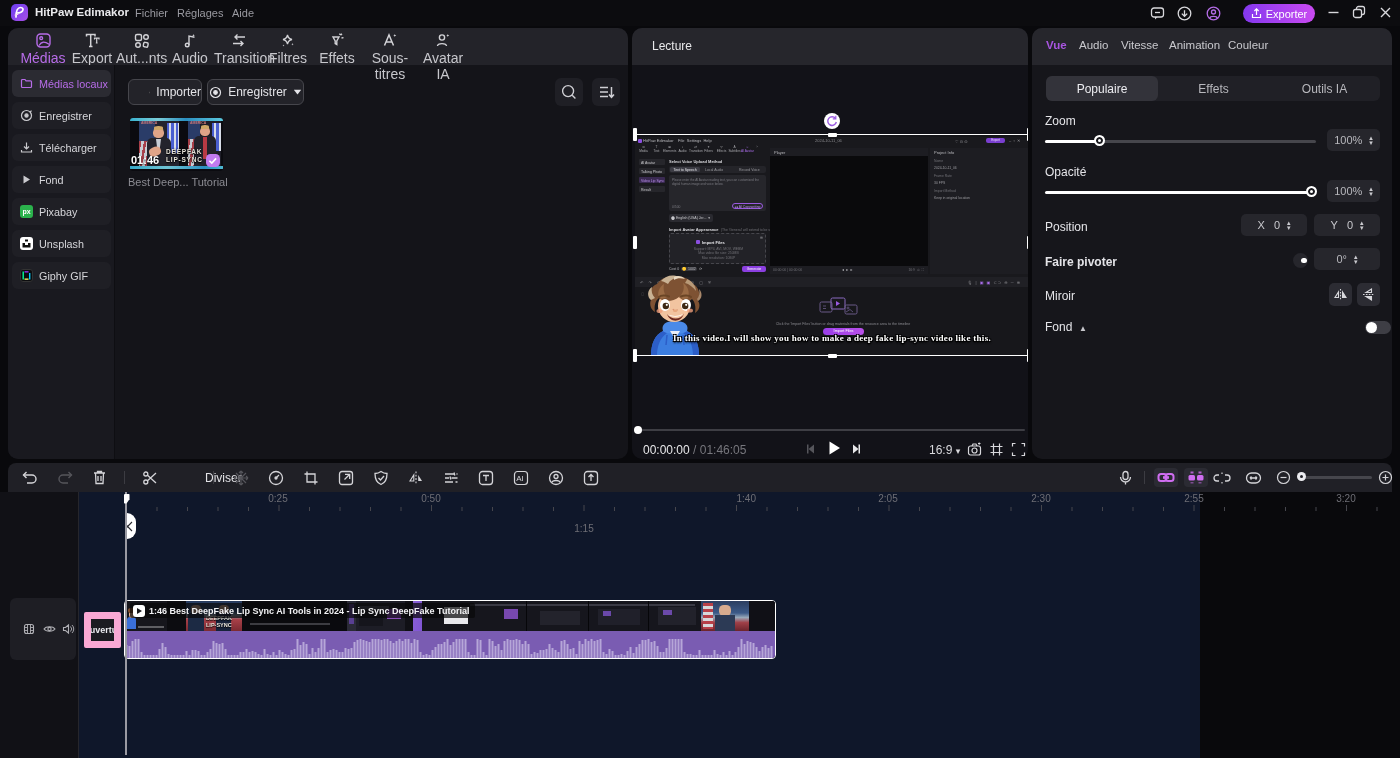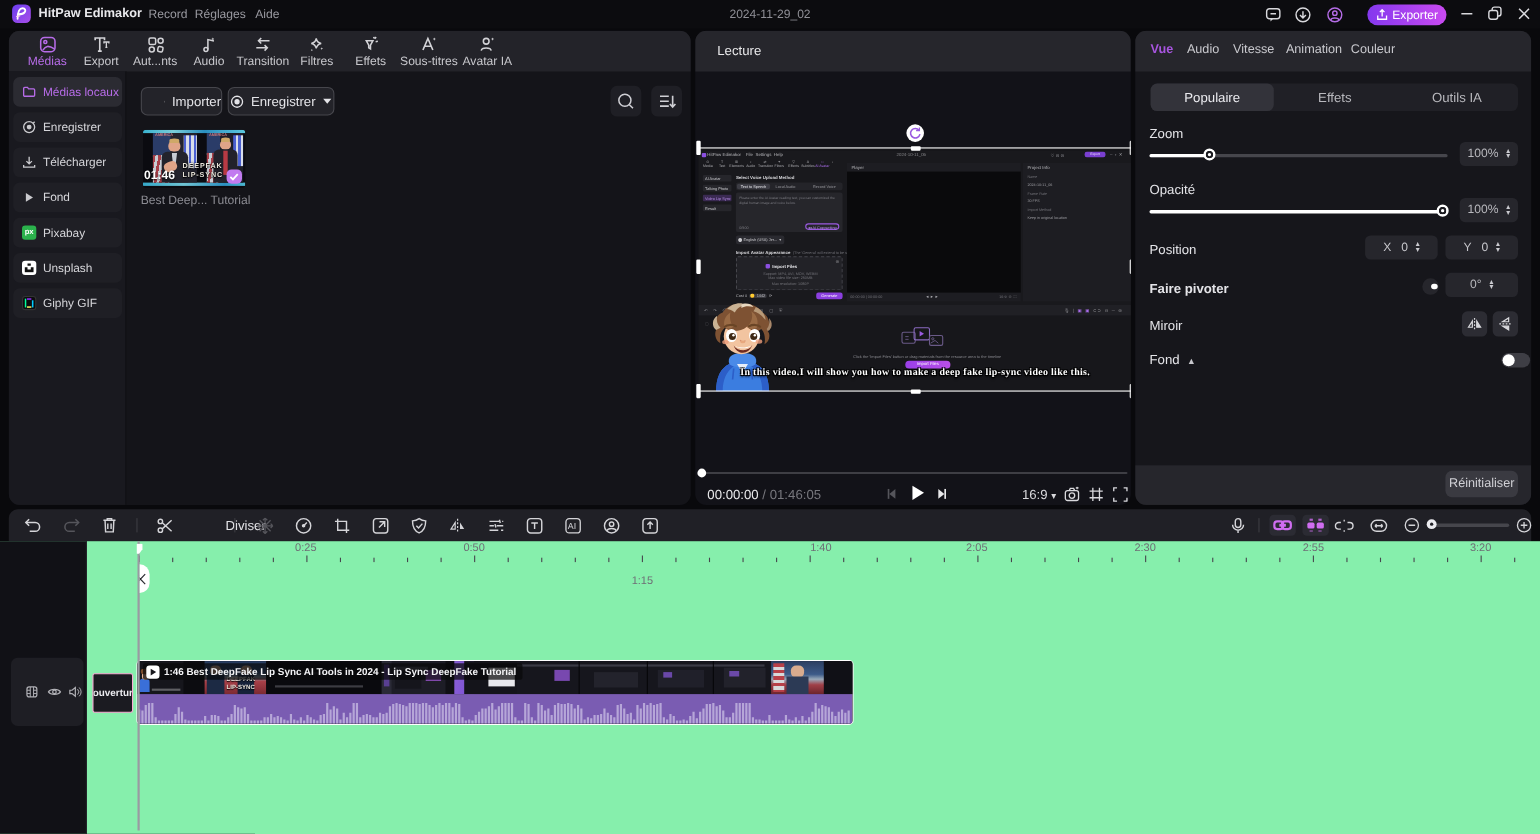--- a/index.html
+++ b/index.html
@@ -19,21 +19,21 @@
 
 .panel { position:absolute; border-radius:10px; overflow:hidden; }
 #lpanel { left:8px;  top:28px; width:620px; height:431px; background:#141419; }
 #cpanel { left:632px; top:28px; width:396px; height:431px; background:#121218; }
 #rpanel { left:1032px; top:28px; width:360px; height:431px; background:#16161b; }
 .phead { position:absolute; left:0; top:0; width:100%; height:37px; background:#232329; }
 
 
 .tab { position:absolute; top:1px; width:50px; text-align:center; color:#c7c7cc; }
 .tab .ic { height:18px; margin-top:2px; display:flex; justify-content:center; align-items:center; }
-.tab .lb { font-size:11px; margin-top:1px; }
+.tab .lb { font-size:14px; margin-top:1px; }
 .tab.active .lb { color:#b76ce8; }
 
 
 #lsidebar { position:absolute; left:0; top:37px; width:107px; height:394px; background:#19191f; border-right:1px solid #0e0e12; }
 .sitem { position:absolute; left:4px; width:99px; height:27px; border-radius:6px; background:#1f1f25;
   color:#d6d6da; font-size:10.8px; display:flex; align-items:center; white-space:nowrap; overflow:hidden; }
 .sitem .sic { width:13px; height:13px; margin:0 6px 0 8px; display:flex; align-items:center; justify-content:center; }
 .sitem.active { background:#2b2b32; color:#b76ce8; }
 
 
@@ -44,38 +44,37 @@
 .rtab { position:absolute; top:11px; font-size:11.5px; color:#c9c9ce; }
 #rfoot { position:absolute; left:0; bottom:0; width:100%; height:36px; background:#26262c; }
 .spin { width:53px; height:22px; background:#26262c; border-radius:5px; color:#b8b8bd; font-size:11px;
   display:flex; align-items:center; justify-content:center; }
 .spin::after { content:"\25B4\A\25BE"; white-space:pre; font-size:7px; line-height:5px; color:#cbcbd0; margin-left:7px; text-align:center; }
 
 
 #toolbar { position:absolute; left:8px; top:463px; width:1384px; height:29px; background:#202026; border-radius:8px 8px 0 0; }
 
 
-#timeline { position:absolute; left:0; top:492px; width:1400px; height:266px; background:#86efac; }
+#timeline { position:absolute; left:0; top:492px; width:1200px; height:266px; background:#0f172a; }
 #tlleft { position:absolute; left:0; top:0; width:79px; height:266px; background:#111116; border-right:1px solid #26262c; }
 </style>
 </head>
 <body>
 
 <div id="titlebar">
   <div id="logo">
       <svg width="17" height="17" viewBox="0 0 17 17">
         <path d="M5 13 C5 6 7 3.5 9.5 3.5 C12 3.5 12.6 5.5 11.5 7 C10.5 8.4 8 9 6 9" fill="none" stroke="#fff" stroke-width="1.7" stroke-linecap="round"></path>
         <path d="M4 11 L7 10.4" stroke="#ffd2f0" stroke-width="1" stroke-linecap="round"></path>
       </svg>
     </div>
   <div id="appname">HitPaw Edimakor</div>
-  <div class="menu" style="left:135px;">Record</div>
+  <div class="menu" style="left:135px;">Fichier</div>
   <div class="menu" style="left:177px;">Réglages</div>
   <div class="menu" style="left:232px;">Aide</div>
-  <div id="proj">2024-11-29_02</div>
   <svg class="abs" style="left:1150px;top:6px;" width="15" height="15" viewBox="0 0 15 15" fill="none" stroke="#d8d8dc" stroke-width="1.3">
     <rect x="1.5" y="2" width="12" height="9" rx="2.5"></rect>
       <path d="M5 11 L5 13.5 L7.5 11" fill="#d8d8dc" stroke="none"></path>
       <line x1="5" y1="6.5" x2="10" y2="6.5"></line>
     </svg>
   <svg class="abs" style="left:1177px;top:5.5px;" width="15" height="15" viewBox="0 0 15 15" fill="none" stroke="#d8d8dc" stroke-width="1.3">
     <circle cx="7.5" cy="7.5" r="6.3"></circle>
       <path d="M7.5 4.2 L7.5 10 M4.8 7.6 L7.5 10.3 L10.2 7.6"></path>
     </svg>
   <svg class="abs" style="left:1206px;top:5.5px;" width="15" height="15" viewBox="0 0 15 15" fill="none" stroke="#b46ce6" stroke-width="1.3">
@@ -532,23 +531,20 @@
         <path d="M4 5.5 L9.5 5.5 L9.5 2 Z"></path>
         <path d="M4 9.5 L9.5 9.5 L9.5 13 Z" fill="#d8d8dc"></path>
       </svg>
     </div>
 
   <div class="abs" style="left:13px; top:292px; color:#e4e4e8; font-size:12px;">Fond&nbsp;&nbsp;<span style="font-size:8px; color:#c8c8cd;">▲</span></div>
   <div class="abs" style="left:333px; top:293px; width:26px; height:13px; background:#3e3e45; border-radius:7px;">
       <div class="abs" style="left:1px; top:1px; width:11px; height:11px; background:#fff; border-radius:50%;"></div>
     </div>
 
-  <div id="rfoot">
-    <div class="abs" style="right:12px; top:5px; width:66px; height:24px; background:#3a3a41; border-radius:6px; color:#d0d0d5; font-size:11.5px; display:flex; align-items:center; justify-content:center;">Réinitialiser</div>
-  </div>
 </div>
 
 <div id="toolbar">
   <svg class="abs" style="left:14px; top:7px;" width="16" height="15" viewBox="0 0 16 15" fill="none" stroke="#d4d4d8" stroke-width="1.4">
       <path d="M4.5 2 L1.5 5 L4.5 8"></path>
       <path d="M1.5 5 L10 5 a4 4 0 0 1 0 8 L5 13"></path>
     </svg>
   <svg class="abs" style="left:49px; top:7px;" width="16" height="15" viewBox="0 0 16 15" fill="none" stroke="#55555b" stroke-width="1.4">
       <path d="M11.5 2 L14.5 5 L11.5 8"></path>
       <path d="M14.5 5 L6 5 a4 4 0 0 0 0 8 L11 13"></path>
@@ -719,21 +715,21 @@
     <svg class="abs" style="left:33px; top:25px;" width="13" height="12" viewBox="0 0 13 12" fill="none" stroke="#b0b0b5" stroke-width="1.1">
         <path d="M1 6 C3 3 10 3 12 6 C10 9 3 9 1 6 Z"></path>
         <circle cx="6.5" cy="6" r="1.6"></circle>
       </svg>
     <svg class="abs" style="left:52px; top:25px;" width="13" height="12" viewBox="0 0 13 12" fill="none" stroke="#b0b0b5" stroke-width="1.1">
         <path d="M1.5 4.5 L3.5 4.5 L6.5 2 L6.5 10 L3.5 7.5 L1.5 7.5 Z"></path>
         <path d="M8.5 3.5 a3.5 3.5 0 0 1 0 5 M10 2 a5.5 5.5 0 0 1 0 8" stroke-width="0.9"></path>
       </svg>
   </div>
 
-  <div class="abs" style="left:84px; top:120px; width:37px; height:36px; background:#1b1b21; border:1px solid #f9a8d4; border-radius:2px; color:#ececf0; font-size:9px; font-weight:bold; display:flex; align-items:center; justify-content:center; overflow:hidden;">ouvertur</div>
+  <div class="abs" style="left:84px; top:120px; width:37px; height:36px; background:#1b1b21; border:7px solid #f9a8d4; border-radius:2px; color:#ececf0; font-size:9px; font-weight:bold; display:flex; align-items:center; justify-content:center; overflow:hidden;">ouvertur</div>
 
   <div id="clip" class="abs" style="left:124px; top:108px; width:652px; height:59px; border:1.5px solid #fff; border-radius:4px; background:#101014; overflow:hidden;">
     <div id="thumbs" class="abs" style="left:0; top:0; width:650px; height:30px; background:#101015;">
       <div class="abs" style="left:0; top:0; width:42px; height:30px; background:#16161c;">
         <div class="abs" style="left:2px; top:16px; width:9px; height:12px; background:#3a6fd8; border-radius:3px 3px 0 0;"></div>
         <div class="abs" style="left:3.5px; top:10px; width:6px; height:7px; background:#edb694; border-radius:50%;"></div>
         <div class="abs" style="left:2.5px; top:7px; width:8px; height:5px; background:#7a4a2a; border-radius:40%;"></div>
         <div class="abs" style="left:13px; top:25px; width:26px; height:2px; background:#cccccf; opacity:.4;"></div>
       </div>
       <div class="abs" style="left:42px; top:0; width:19px; height:30px; background:#0c0c10;"></div>

